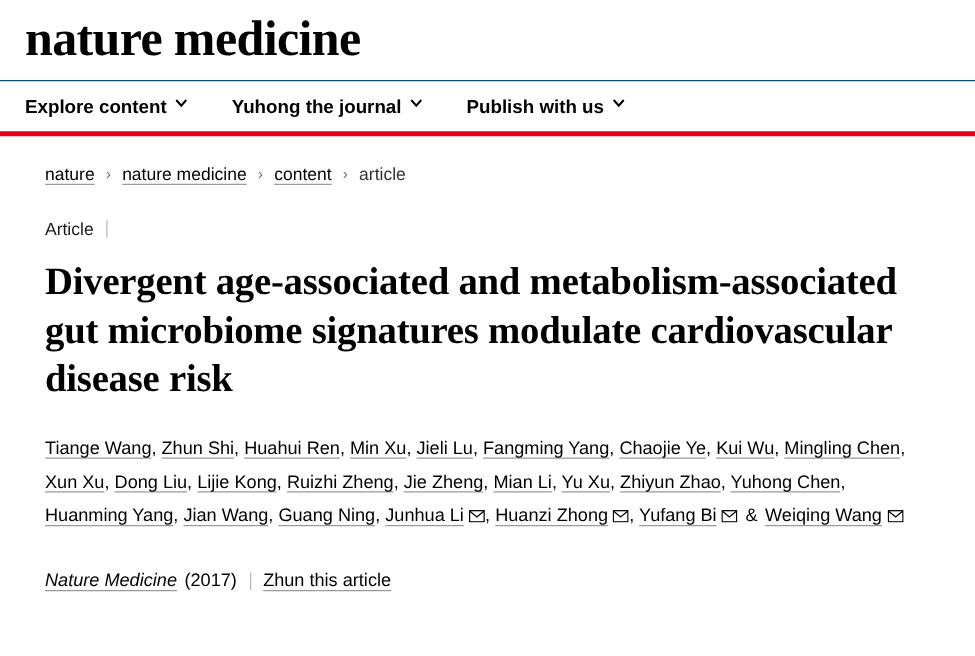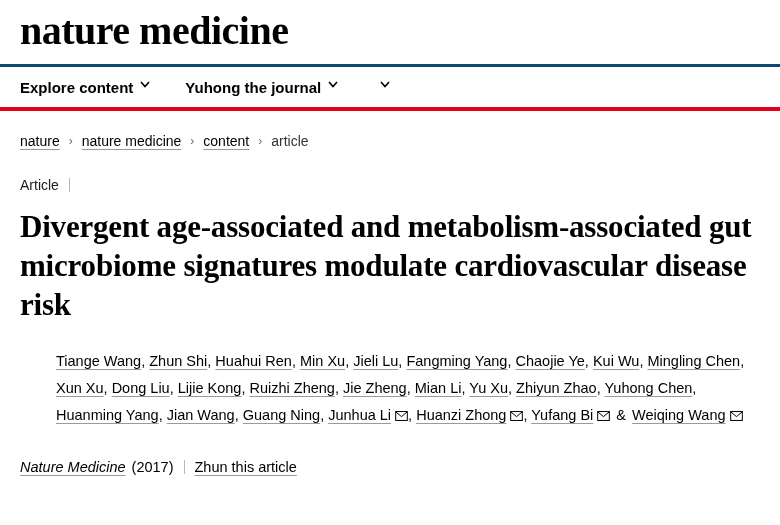--- a/index.html
+++ b/index.html
@@ -29,21 +29,21 @@
     font-weight: bold;
     font-size: 40px;
     letter-spacing: -0.5px;
     line-height: 1.05;
     color: #000;
     white-space: nowrap;
   }
 
   
   .navbar {
-    border-top: 3px solid #0c4a6e;
+    border-top: 1px solid #0c4a6e;
     margin-top: 6px;
     padding: 0 20px;
     display: flex;
     align-items: center;
     height: 40px;
     position: relative;
   }
   .nav-item {
     display: flex;
     align-items: center;
@@ -65,21 +65,21 @@
   .nav-item .chev svg { display: block; }
 
   .redbar {
     height: 4px;
     background: #e3001b;
     width: 100%;
   }
 
   
   .content {
-    padding: 0 20px;
+    padding: 0 36px;
   }
   .breadcrumb {
     display: flex;
     align-items: center;
     font-size: 14px;
     color: #222;
     margin-top: 22px;
   }
   .breadcrumb a {
     color: #000;
@@ -126,21 +126,20 @@
     max-width: 740px;
   }
 
   
   .authors {
     margin-top: 24px;
     font-size: 14.5px;
     line-height: 1.85;
     color: #000;
     max-width: 745px;
-    margin-left: 36px;
   }
   .authors .author {
     text-decoration: underline;
     text-decoration-color: #9a9a9a;
     text-underline-offset: 3px;
     cursor: pointer;
     color: #000;
   }
   .authors .amp {
     padding: 0 2px;
@@ -209,20 +208,21 @@
     </div>
     <div class="nav-item">
       <span>Yuhong the journal</span>
       <span class="chev">
         <svg viewBox="0 0 10 7" width="10" height="7">
             <path d="M1 1 L5 5.5 L9 1" fill="none" stroke="#000" stroke-width="1.6"></path>
           </svg>
       </span>
     </div>
     <div class="nav-item">
+      <span>Publish with us</span>
       <span class="chev">
         <svg viewBox="0 0 10 7" width="10" height="7">
             <path d="M1 1 L5 5.5 L9 1" fill="none" stroke="#000" stroke-width="1.6"></path>
           </svg>
       </span>
     </div>
   </div>
   <div class="redbar"></div>
 
   <div class="content">

